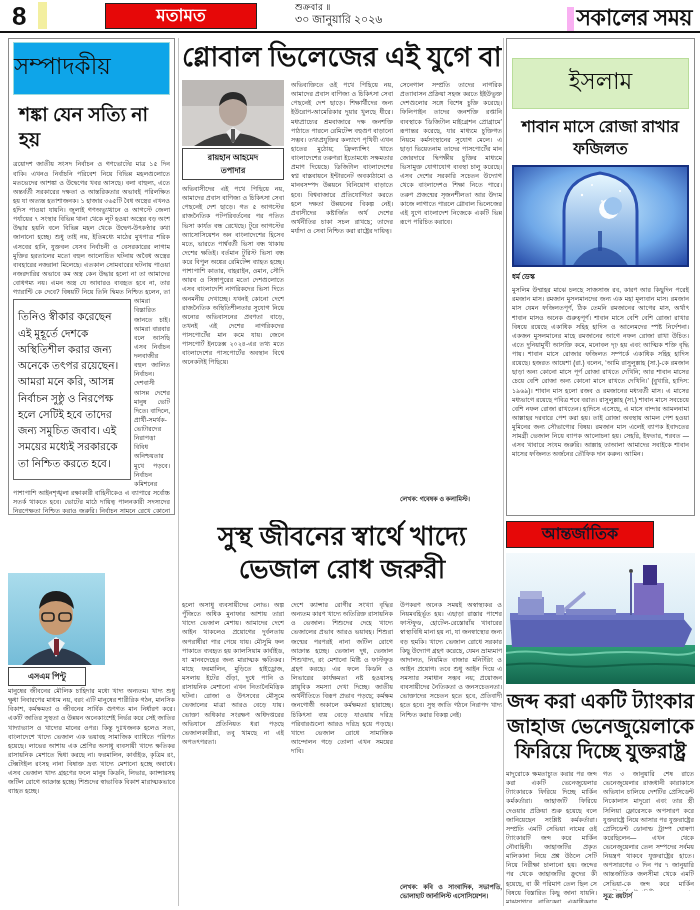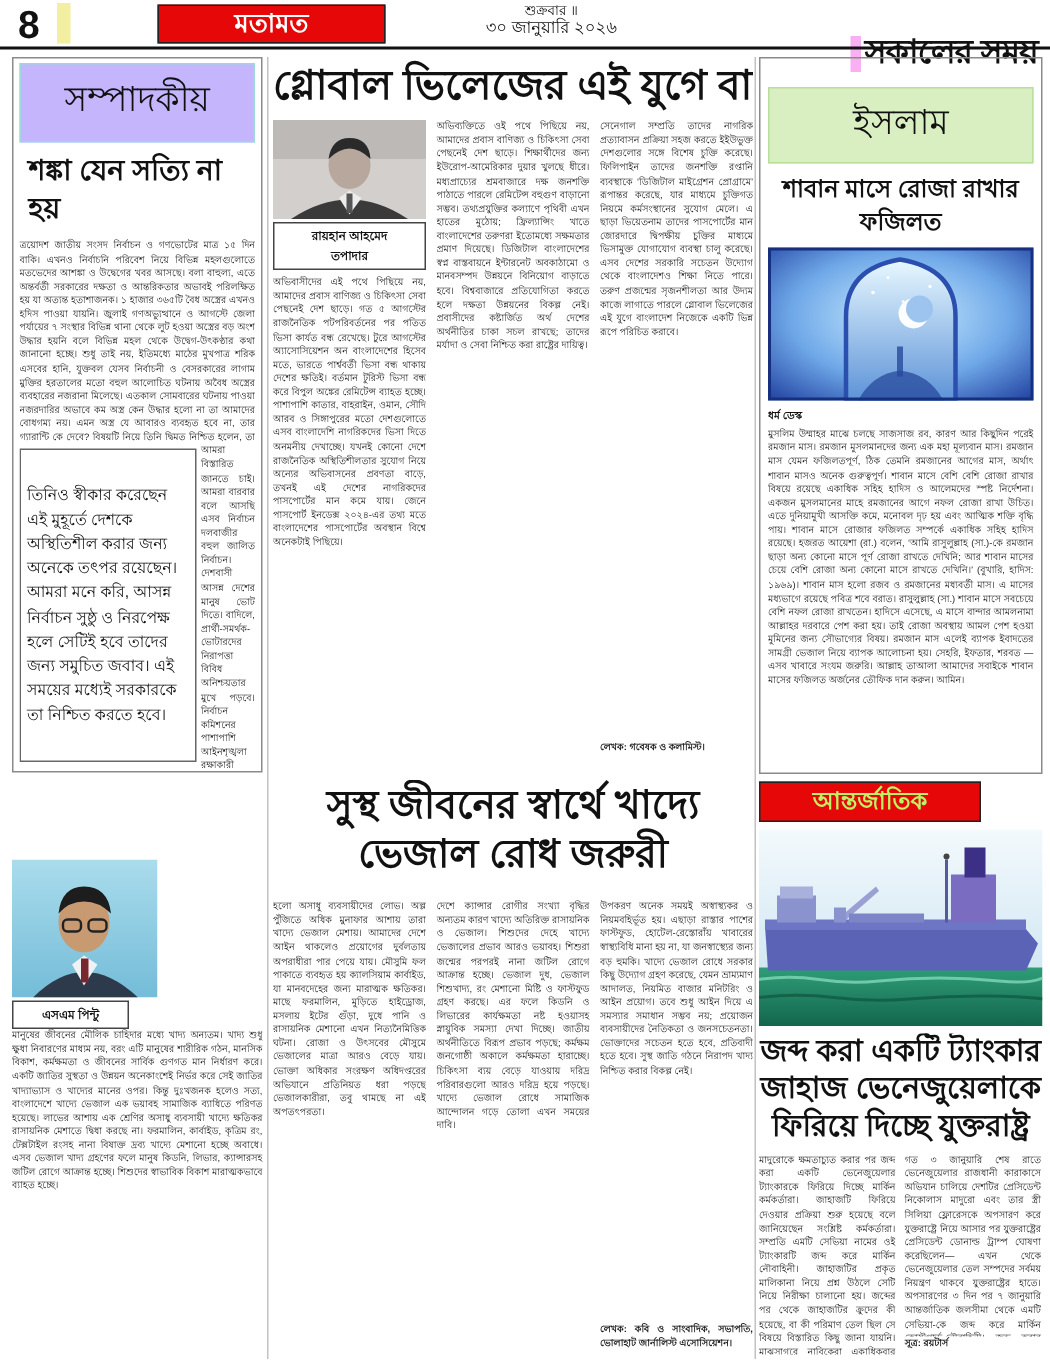--- a/index.html
+++ b/index.html
@@ -6,46 +6,46 @@
   html,body { background:#fff; }
   body { font-family:"Liberation Sans","DejaVu Sans",sans-serif; color:#111; }
   .page { position:relative; width:700px; height:910px; background:#fff; overflow:hidden; margin:0 auto; }
 
   
   .pageno { position:absolute; left:12px; top:1px; font-size:26px; font-weight:bold; }
   .pageno-stripe { position:absolute; left:38px; top:2px; width:9px; height:27px; background:#f3efa0; }
   .section-box { position:absolute; left:105px; top:3px; width:152px; height:26px; background:#e60808;
                  border:1px solid #222; color:#fff; font-weight:bold; font-size:17px;
                  display:flex; align-items:center; justify-content:center; }
-  .dateblock { position:absolute; left:295px; top:2px; width:145px; text-align:center; line-height:1.25; }
+  .dateblock { position:absolute; left:295px; top:2px; width:145px; line-height:1.25; }
   .dateblock .wd { font-size:9px; }
   .dateblock .dt { font-size:11px; }
-  .masthead { position:absolute; right:8px; top:17px; display:flex; align-items:center; }
+  .masthead { position:absolute; right:8px; top:0; display:flex; align-items:center; }
   .masthead .bar { width:7px; height:24px; background:#f9b0f2; margin-right:3px; }
   .masthead .name { font-size:22px; font-weight:900; letter-spacing:-0.5px; }
   .header-rule { position:absolute; left:0; top:31px; width:700px; height:2px; background:#111; }
 
   
   .vsep { position:absolute; top:38px; width:1px; height:868px; background:#c2c2c2; }
   .vsep.v1 { left:178px; } .vsep.v2 { left:503px; }
 
   
   .body-text { font-size:6.3px; line-height:1.45; text-align:justify; color:#222; overflow:hidden; }
   .caption-box { border:1px solid #444; background:#fff; text-align:center;
                  font-weight:bold; font-size:8px; padding:2px 16px; }
   .byline-bold { font-weight:bold; }
 
   
   .ed-box { position:absolute; left:8px; top:38px; width:167px; height:477px; border:1px solid #8a8a8a;
             padding:3px 4px; overflow:hidden; }
-  .ed-header { background:#c4b5fd; border:1px solid #9adade; text-align:center; font-size:23px;
+  .ed-header { background:#0ea5e9; border:1px solid #9adade; text-align:left; font-size:23px;
                padding:5px 0 7px; }
   .ed-headline { text-align:left; font-size:19px; line-height:1.3; padding:8px 6px 7px; }
   .ed-body { height:356px; overflow:hidden; font-size:6.3px; line-height:1.45; text-align:justify; color:#222; }
-  .pullquote { float:left; width:118px; border:1px solid #666; margin:3px 3px 2px 0; padding:22px 4px;
+  .pullquote { float:left; width:118px; border:1px solid #666; margin:3px 3px 2px 0; padding:8px 4px;
                font-size:10.5px; line-height:1.55; text-align:left; color:#111; }
 
   
   .food-photo { position:absolute; left:8px; top:573px; width:97px; height:92px; }
   .food-caption { position:absolute; left:8px; top:667px; width:78px; }
   .food-left-text { position:absolute; left:8px; top:686px; width:167px; height:221px; }
 
   
   .gv { position:absolute; left:182px; top:36px; width:320px; height:482px; }
   .gv-headline { font-size:27px; text-align:center; white-space:nowrap; overflow:hidden; height:44px; }
@@ -65,21 +65,21 @@
                padding:19px 5px; overflow:hidden; }
   .islam-header { background:#d9efc2; border:1px solid #b9dd9a; text-align:center; font-size:23px;
                   padding:4px 0 6px; }
   .islam-headline { text-align:center; font-size:16px; line-height:1.35; padding:7px 4px 6px; }
   .islam-photo { width:177px; height:102px; display:block; margin:0 auto 4px; }
   .islam-byline { font-size:7px; font-weight:bold; margin-bottom:2px; }
   .islam-body { height:286px; }
 
   
   .intl { position:absolute; left:506px; top:521px; width:189px; height:387px; }
-  .intl-header { width:148px; height:27px; background:#e60808; border:1px solid #222; color:#bef264;
+  .intl-header { width:148px; height:27px; background:#e60808; border:1px solid #222; color:#0f172a;
                  font-weight:bold; font-size:16px; display:flex; align-items:center; justify-content:center; }
   .intl-photo { width:189px; height:131px; display:block; margin-top:5px; }
   .intl-headline { font-weight:bold; font-size:20px; line-height:1.25; text-align:center; margin-top:5px;
                    height:76px; overflow:hidden; }
   .intl-cols { display:flex; gap:6px; height:134px; margin-top:4px; }
   .intl-col { width:91px; overflow:hidden; }
 </style>
 </head>
 <body>
 

